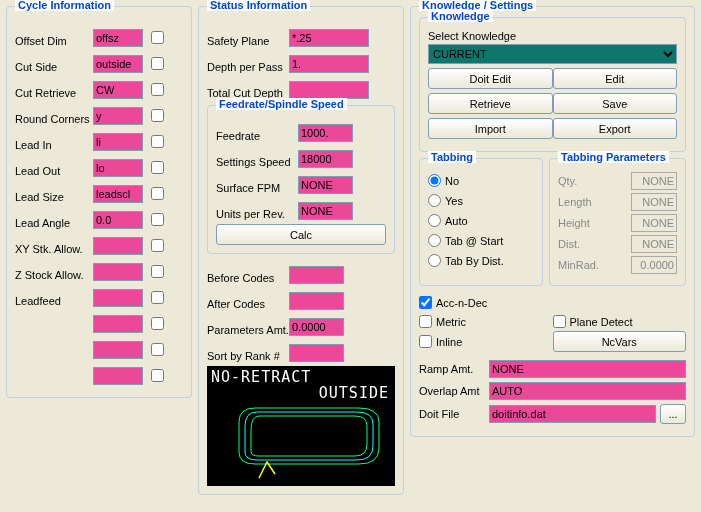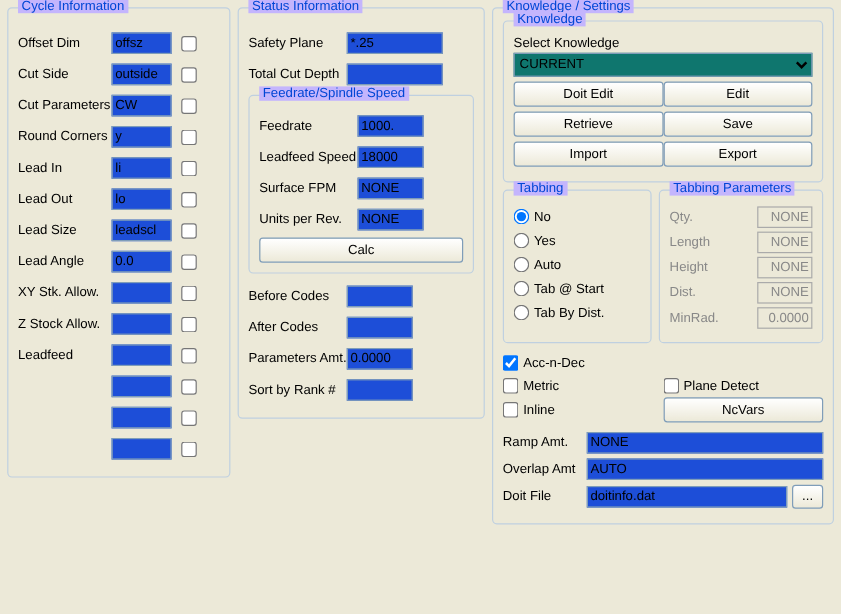--- a/index.html
+++ b/index.html
@@ -24,45 +24,46 @@
   border: 1px solid #BFD0E0;
   border-radius: 4px;
   padding: 10px 8px 8px 8px;
   position: relative;
   margin-bottom: 6px;
 }
 .groupbox-title {
   position: absolute;
   top: -8px;
   left: 8px;
-  background: #c4b5fd;
+  background: #ffffff;
   padding: 0 3px;
   color: #0046D5;
   font-size: 11px;
+  font-weight: bold;
 }
 .row {
   display: flex;
-  align-items: center;
+  align-items: flex-end;
   margin: 4px 0;
   height: 22px;
 }
 .row label.fld {
   width: 78px;
   flex-shrink: 0;
 }
 .row label.fld2 {
   width: 82px;
   flex-shrink: 0;
 }
 input[type=text] {
   border: 1px solid #7F9DB9;
   height: 18px;
   font-size: 11px;
   padding: 0 2px;
-  background: #1d4ed8;
+  background: #ec4899;
   box-sizing: border-box;
 }
 .inp-cycle { width: 50px; }
 .chk {
   width: 13px;
   height: 13px;
   margin-left: 8px;
 }
 .inp-status { width: 55px; }
 .inp-codes { width: 55px; }
@@ -165,21 +166,21 @@
           <label class="fld">Offset Dim</label>
           <input type="text" class="inp-cycle" value="offsz" style="">
           <input type="checkbox" class="chk" style="">
         </div>
       <div class="row">
           <label class="fld">Cut Side</label>
           <input type="text" class="inp-cycle" value="outside" style="">
           <input type="checkbox" class="chk" style="">
         </div>
       <div class="row">
-          <label class="fld">Cut Parameters</label>
+          <label class="fld">Cut Retrieve</label>
           <input type="text" class="inp-cycle" value="CW" style="">
           <input type="checkbox" class="chk" style="">
         </div>
       <div class="row">
           <label class="fld">Round Corners</label>
           <input type="text" class="inp-cycle" value="y" style="">
           <input type="checkbox" class="chk" style="">
         </div>
       <div class="row">
           <label class="fld">Lead In</label>
@@ -234,34 +235,38 @@
     </div>
   </div>
 
   <div class="col2">
     <div class="groupbox pad-top">
       <div class="groupbox-title">Status Information</div>
 
       <div class="row">
           <label class="fld2">Safety Plane</label>
           <input type="text" style="width: 80px;" value="*.25">
+        </div>
+      <div class="row">
+          <label class="fld2">Depth per Pass</label>
+          <input type="text" style="width: 80px;" value="1.">
         </div>
       <div class="row">
           <label class="fld2">Total Cut Depth</label>
           <input type="text" style="width: 80px;" value="">
         </div>
 
       <div class="groupbox" style="margin-top:6px">
         <div class="groupbox-title">Feedrate/Spindle Speed</div>
         <div class="row">
             <label class="fld2">Feedrate</label>
             <input type="text" class="inp-status" value="1000." style="">
           </div>
         <div class="row">
-            <label class="fld2">Leadfeed Speed</label>
+            <label class="fld2">Settings Speed</label>
             <input type="text" class="inp-status" value="18000" style="">
           </div>
         <div class="row">
             <label class="fld2">Surface FPM</label>
             <input type="text" class="inp-status" value="NONE" style="">
           </div>
         <div class="row">
             <label class="fld2">Units per Rev.</label>
             <input type="text" class="inp-status" value="NONE" style="">
           </div>
@@ -278,20 +283,32 @@
         </div>
       <div class="row">
           <label class="fld2">Parameters Amt.</label>
           <input type="text" class="inp-codes" value="0.0000" style="">
         </div>
       <div class="row">
           <label class="fld2">Sort by Rank #</label>
           <input type="text" class="inp-codes" value="" style="">
         </div>
 
+      <div class="preview">
+        <div class="preview-text" style="position:absolute;top:2px;left:4px">NO-RETRACT</div>
+        <div class="preview-text" style="position:absolute;top:18px;right:6px">OUTSIDE</div>
+        <svg width="190" height="90">
+          <g transform="translate(12,6)">
+            <path d="M 20 50 Q 20 62 36 62 L 140 62 Q 160 62 160 46 L 160 20 Q 160 6 140 6 L 36 6 Q 20 6 20 20 Z" fill="none" stroke="#00FF7F" stroke-width="1"></path>
+            <path d="M 26 50 Q 26 58 38 58 L 138 58 Q 154 58 154 44 L 154 22 Q 154 10 138 10 L 38 10 Q 26 10 26 24 Z" fill="none" stroke="#00FFFF" stroke-width="1"></path>
+            <path d="M 32 50 Q 32 54 40 54 L 136 54 Q 148 54 148 42 L 148 24 Q 148 14 136 14 L 40 14 Q 32 14 32 28 Z" fill="none" stroke="#00FF7F" stroke-width="1"></path>
+            <path d="M 40 76 L 48 60 L 56 72 L 48 60 L 40 76" fill="none" stroke="#FFFF00" stroke-width="1.5"></path>
+          </g>
+        </svg>
+      </div>
     </div>
   </div>
 
   <div class="col3">
     <div class="groupbox">
       <div class="groupbox-title">Knowledge / Settings</div>
 
       <div class="groupbox">
         <div class="groupbox-title">Knowledge</div>
         <div style="margin:2px 0">Select Knowledge</div>

